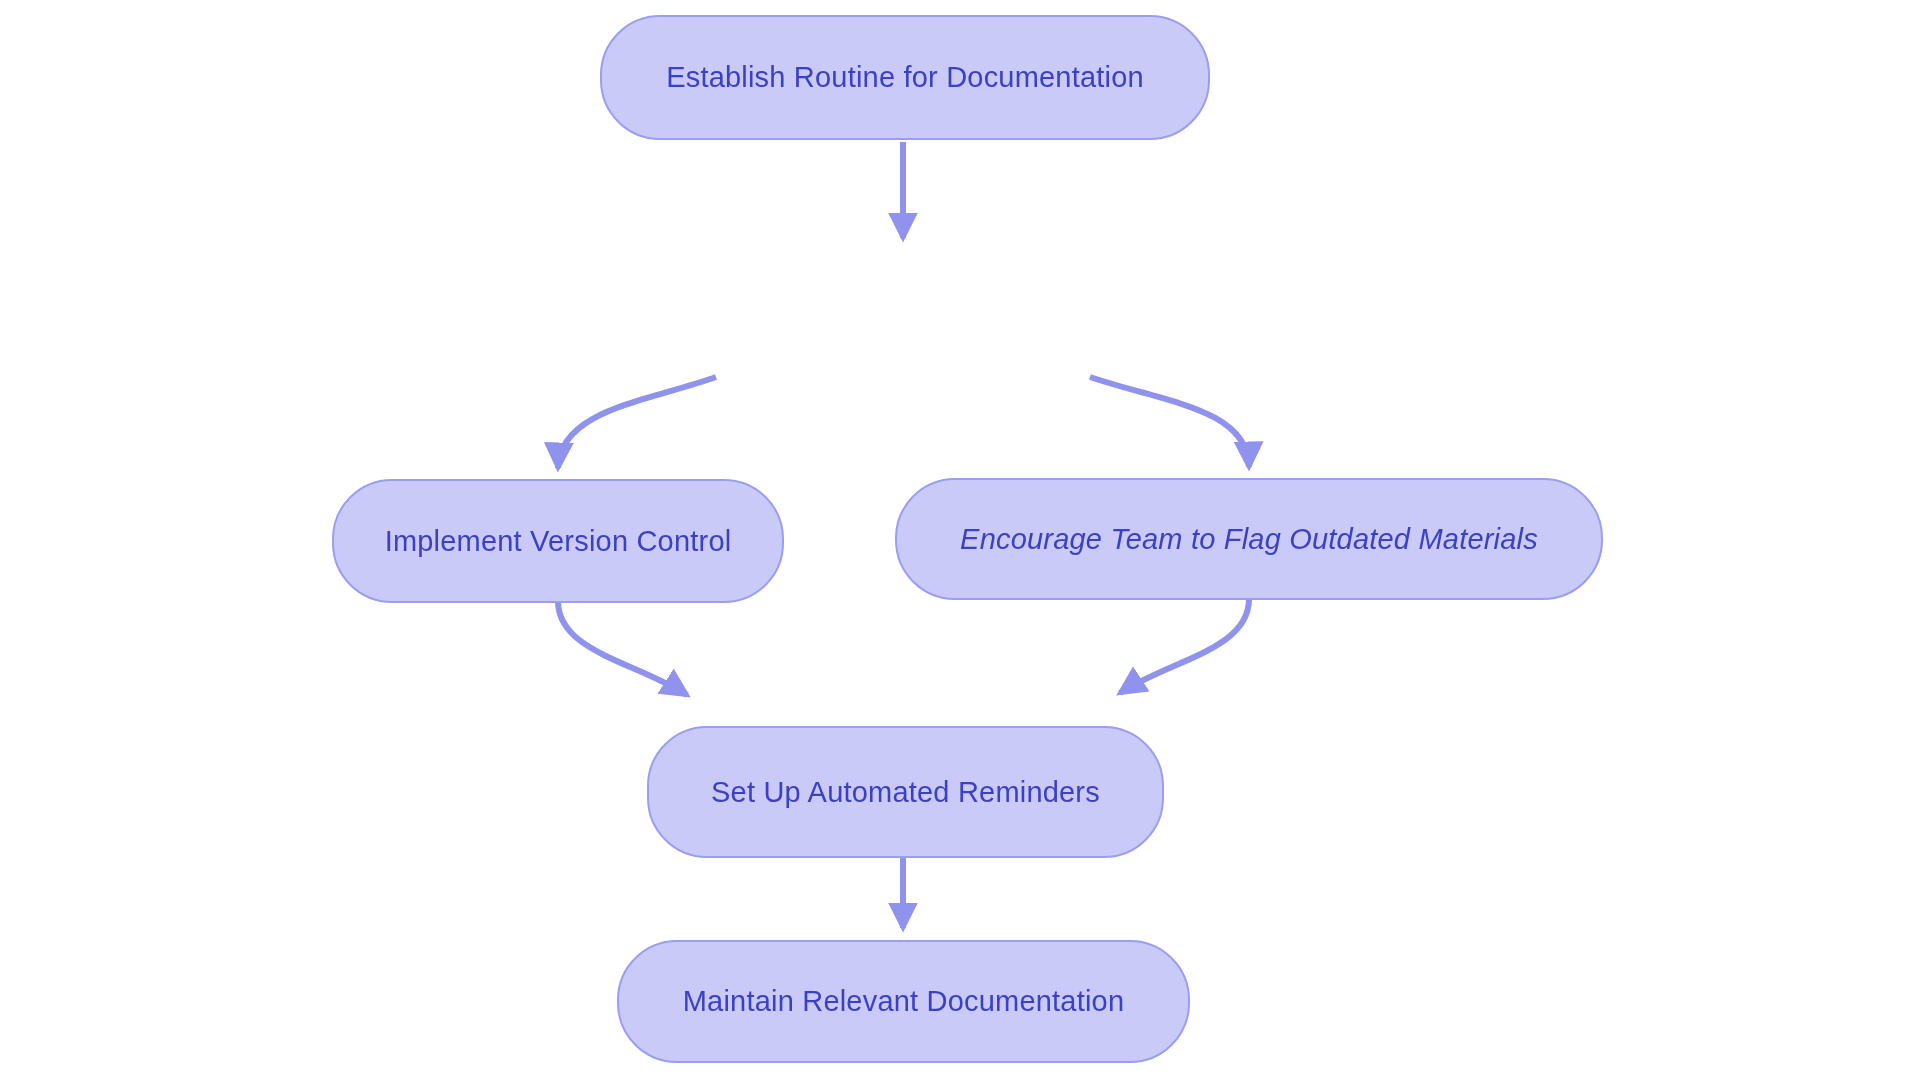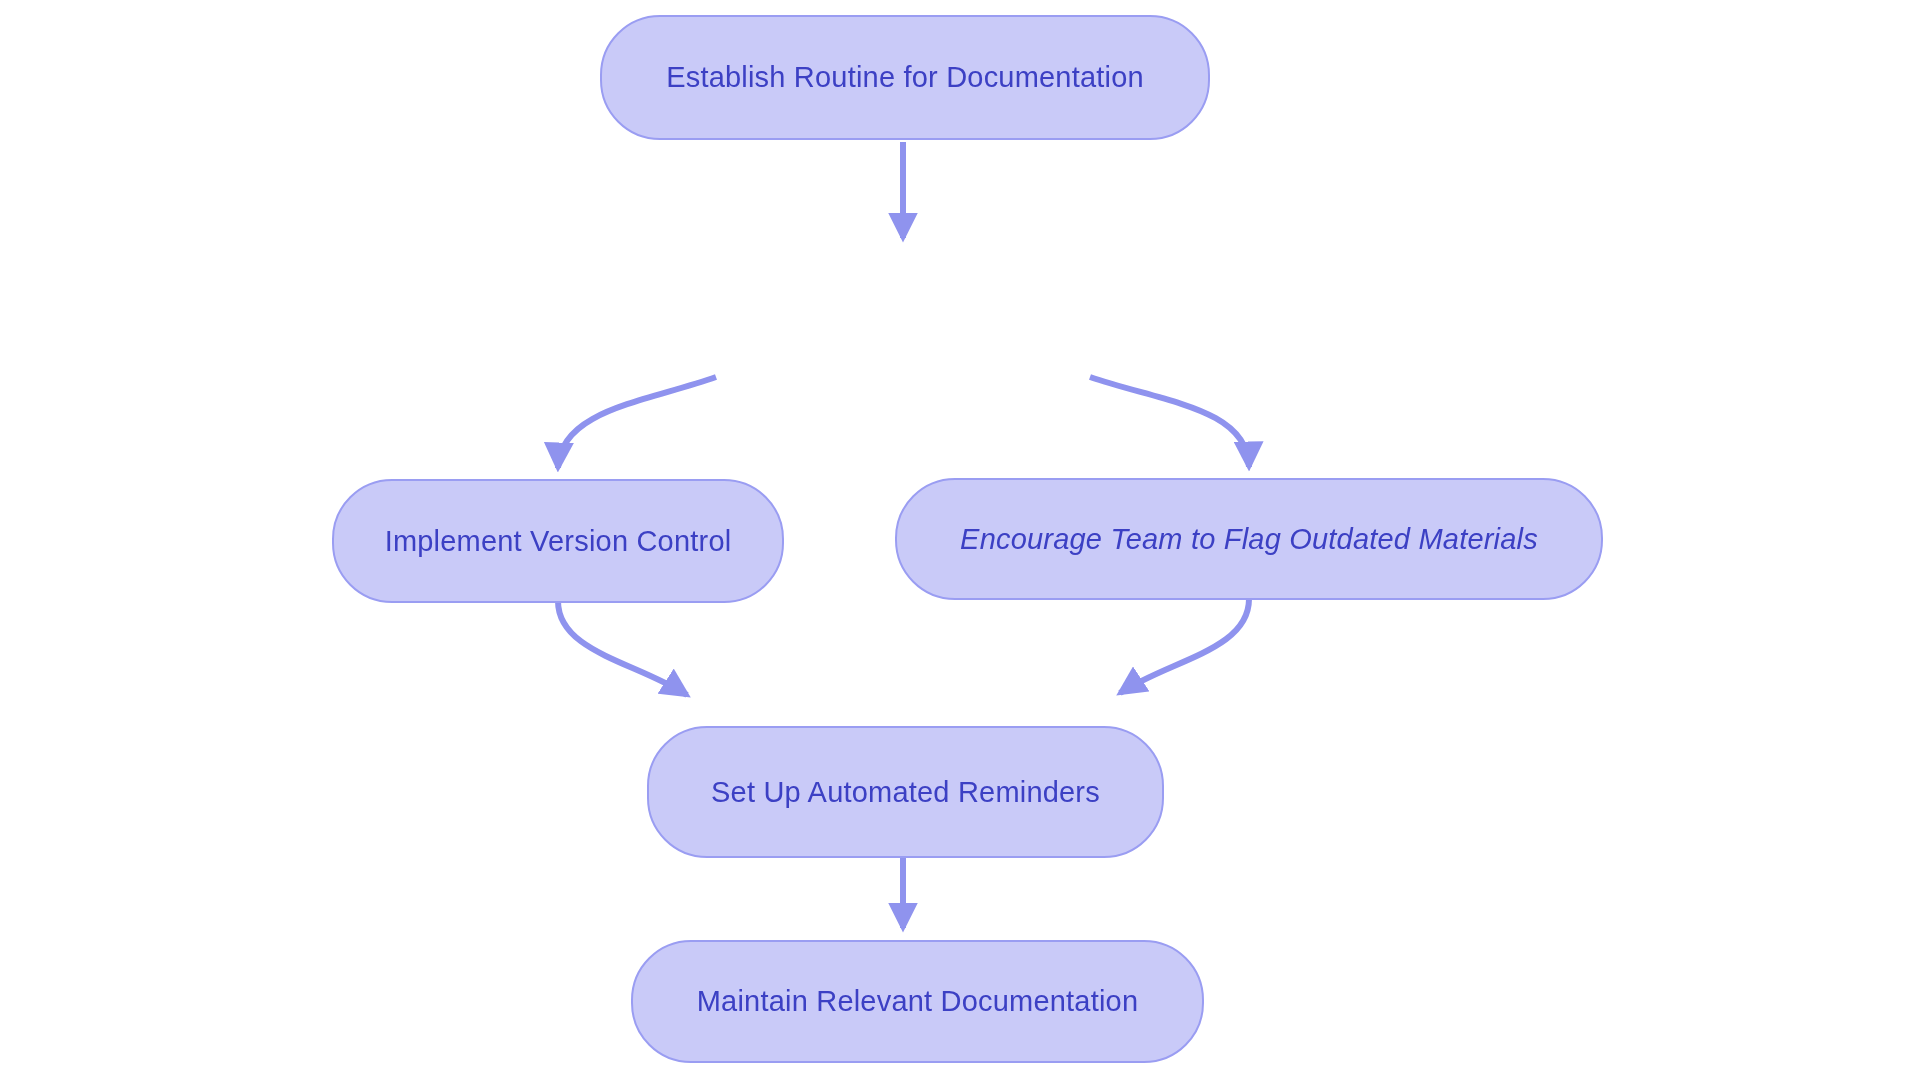--- a/index.html
+++ b/index.html
@@ -85,17 +85,17 @@
   </div>
 
   <div class="node" style="left:895px; top:478px; width:708px; height:122px;font-style:italic;">
     <span>Encourage Team to Flag Outdated Materials</span>
   </div>
 
   <div class="node" style="left:647px; top:710px; width:517px; height:132px;margin-top:16px;">
     <span>Set Up Automated Reminders</span>
   </div>
 
-  <div class="node" style="left:631px; top:940px; width:573px; height:123px;">
+  <div class="node" style="left:617px; top:940px; width:573px; height:123px;">
     <span>Maintain Relevant Documentation</span>
   </div>
 
 </div>
 
 </body></html>

